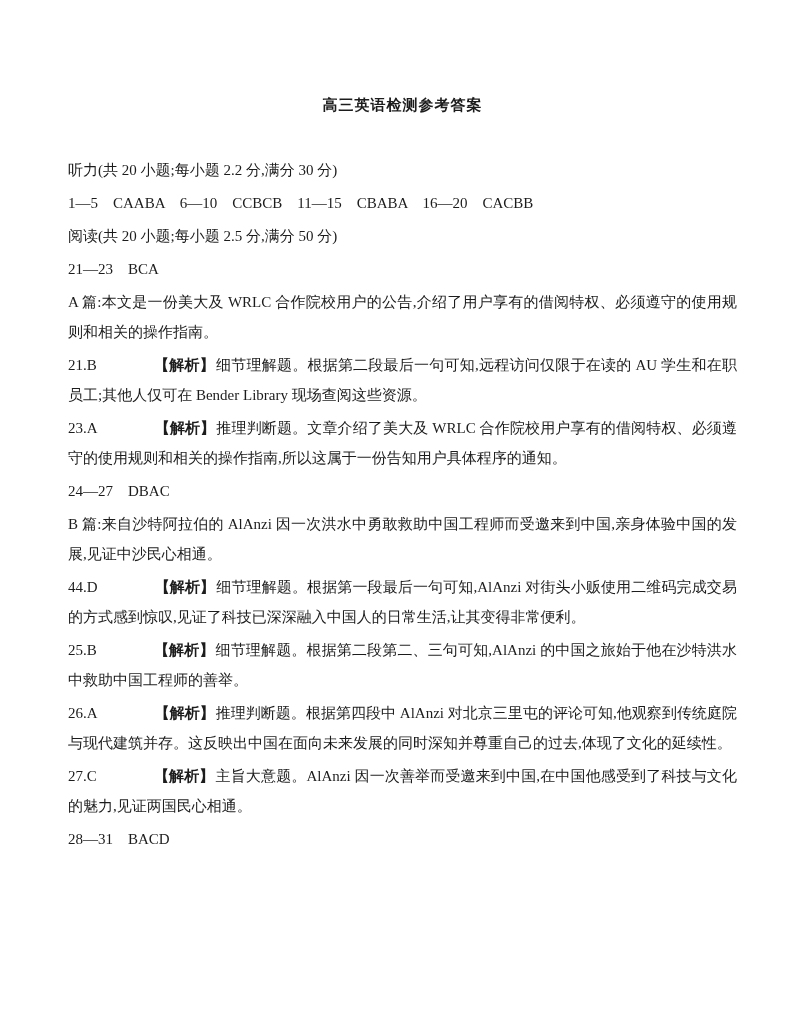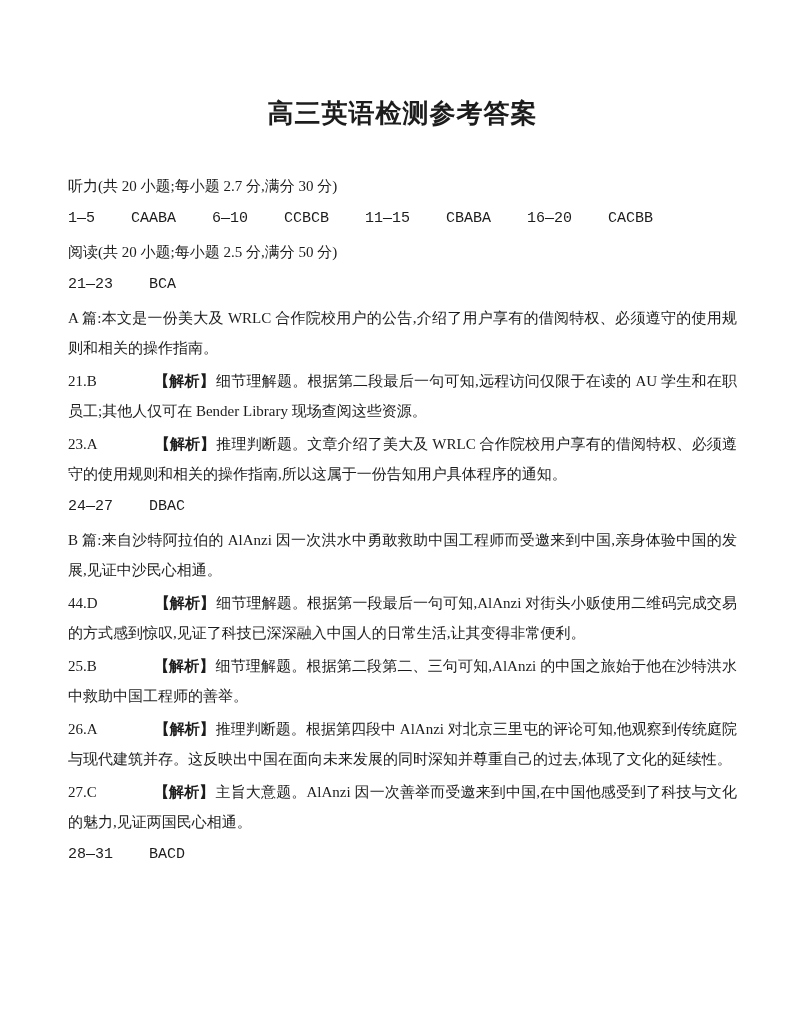--- a/index.html
+++ b/index.html
@@ -11,46 +11,45 @@
     background: #ffffff;
     box-sizing: border-box;
     padding: 96px 70px 0 68px;
     font-family: "Liberation Serif", "DejaVu Serif", serif;
     color: #1c1c1c;
     overflow: hidden;
   }
   .title {
     margin: 0 0 40px 0;
     text-align: center;
-    font-size: 26px;
+    font-size: 15px;
     font-weight: bold;
     letter-spacing: 1px;
   }
   .para {
     margin: 0 0 3px 0;
     font-size: 15px;
     line-height: 30px;
     text-align: justify;
   }
   .answers {
     white-space: pre-wrap;
     font-size: 15px;
-    font-family: Liberation Mono, monospace;
   }
   .num { margin-right: 16px; }
   .tag { font-weight: bold; margin-right: 1px; margin-left: 41px; }
 </style>
 </head>
 <body>
 
 <div class="page">
 
   <h1 class="title">高三英语检测参考答案</h1>
 
-  <p class="para">听力(共 20 小题;每小题 2.7 分,满分 30 分)</p>
+  <p class="para">听力(共 20 小题;每小题 2.2 分,满分 30 分)</p>
 
   <p class="para answers">1—5    CAABA    6—10    CCBCB    11—15    CBABA    16—20    CACBB</p>
 
   <p class="para">阅读(共 20 小题;每小题 2.5 分,满分 50 分)</p>
 
   <p class="para answers">21—23    BCA</p>
 
   <p class="para">A 篇:本文是一份美大及 WRLC 合作院校用户的公告,介绍了用户享有的借阅特权、必须遵守的使用规则和相关的操作指南。</p>
 
   <p class="para"><span class="num">21.B</span><span class="tag">【解析】</span><span>细节理解题。根据第二段最后一句可知,远程访问仅限于在读的 AU 学生和在职员工;其他人仅可在 Bender Library 现场查阅这些资源。</span></p>

